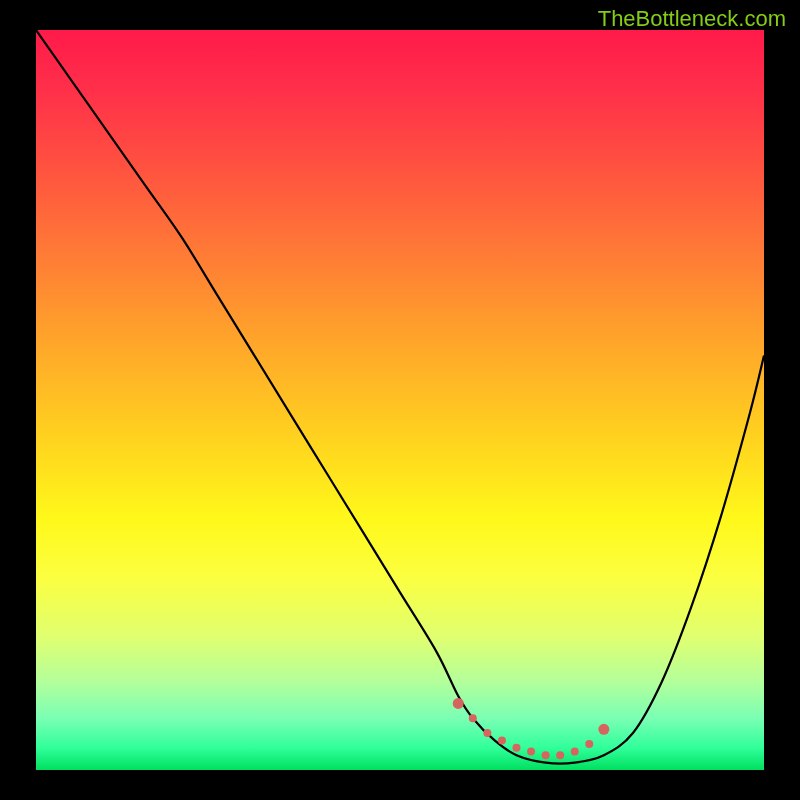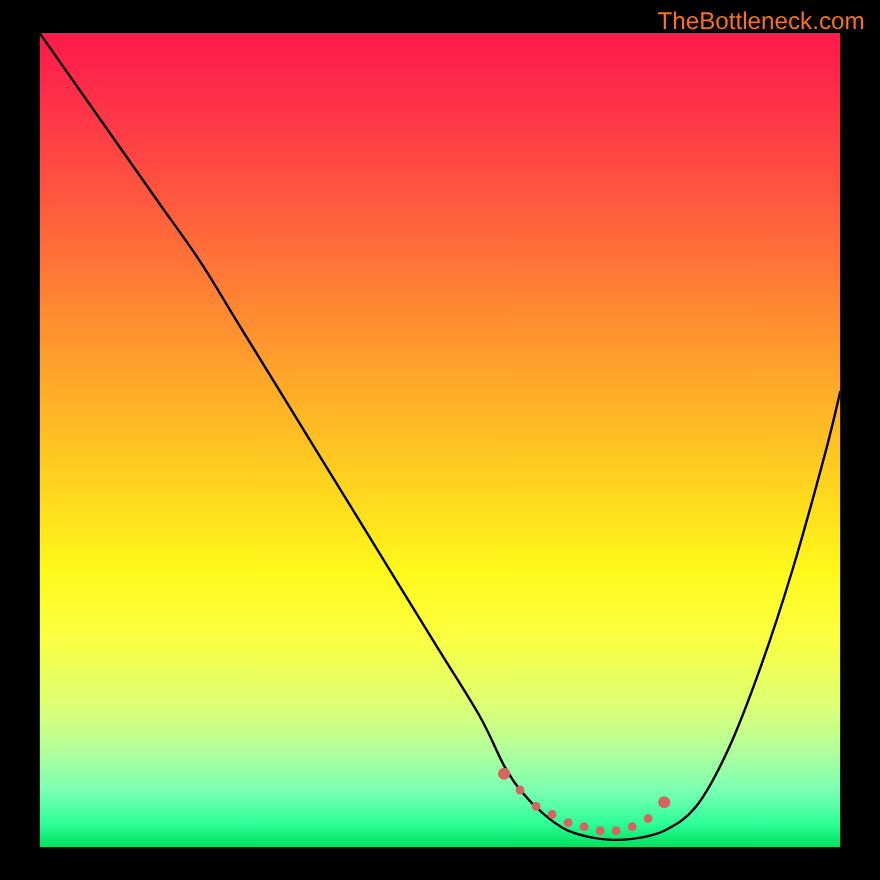--- a/index.html
+++ b/index.html
@@ -7,21 +7,21 @@
     width: 800px;
     height: 800px;
     background: #000;
     position: relative;
     font-family: Arial, sans-serif;
   }
   .watermark {
     position: absolute;
     top: 6px;
     right: 14px;
-    color: #f97316;
+    color: #84cc16;
     font-size: 22px;
     font-weight: 500;
     z-index: 10;
   }
   .plot-area {
     position: absolute;
     left: 36px;
     top: 30px;
     width: 728px;
     height: 740px;

